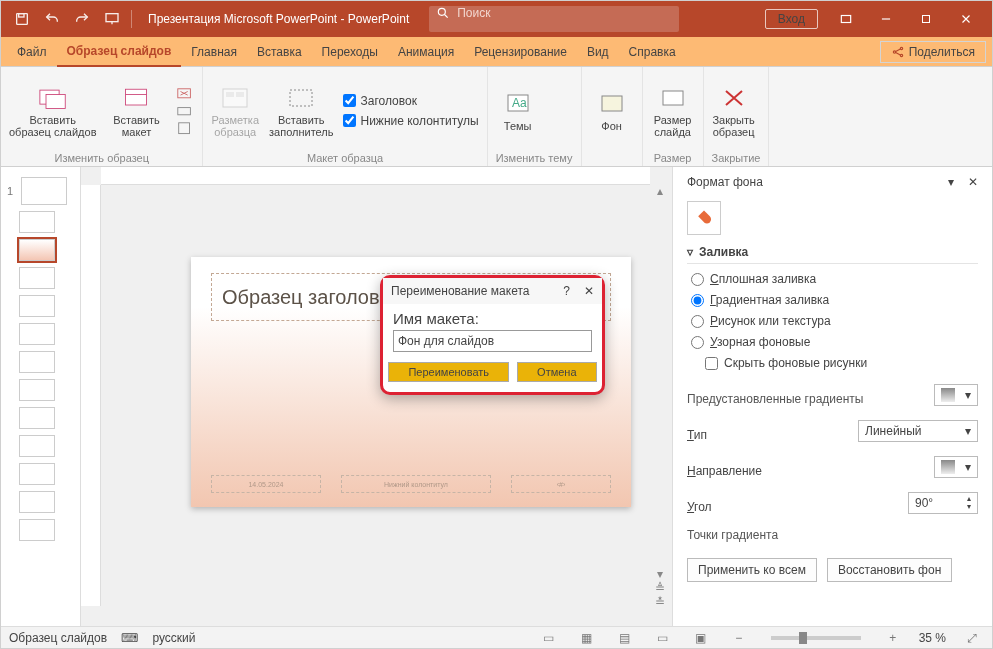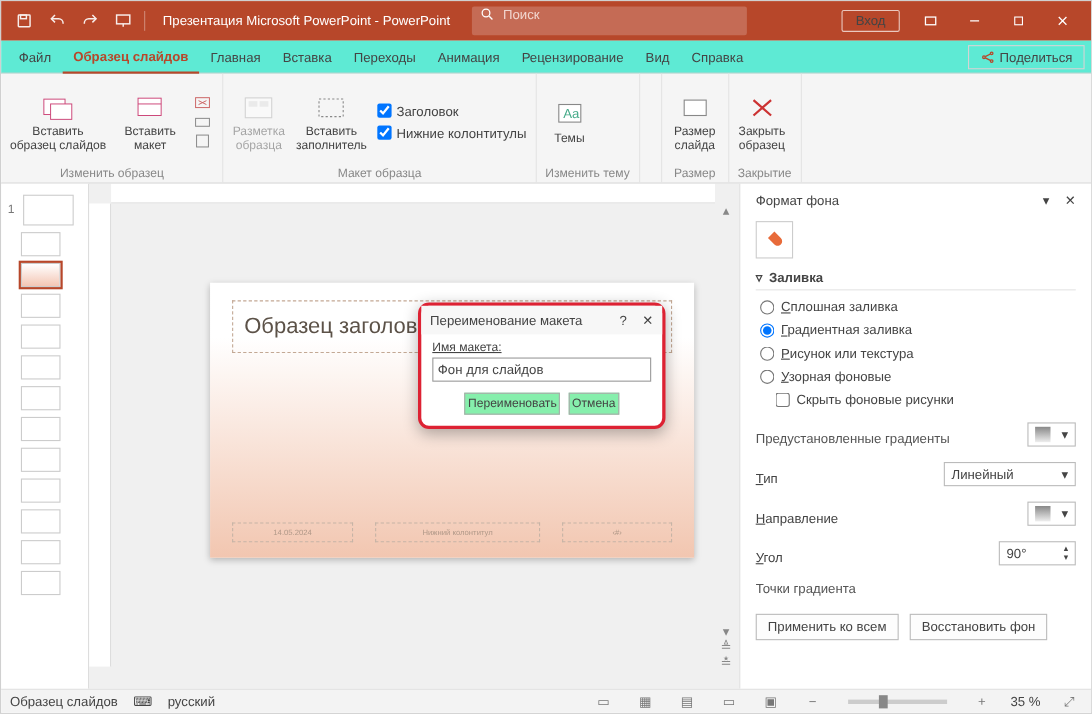--- a/index.html
+++ b/index.html
@@ -7,21 +7,21 @@
 .titlebar{height:36px;background:#b7472a;display:flex;align-items:center;color:#fff;padding:0 6px}
 .titlebar .tbtn{width:30px;height:28px;display:flex;align-items:center;justify-content:center;color:#fff;opacity:.9}
 .titlebar .sep{width:1px;height:18px;background:rgba(255,255,255,.35);margin:0 4px}
 .titlebar .title{margin-left:12px;color:#fff;font-size:12px;white-space:nowrap}
 .search-wrap{display:flex;align-items:flex-start;margin-left:20px;background:#c56b55;height:26px;width:250px;border-radius:2px}
 .search-wrap .sicon{width:28px;display:flex;align-items:center;justify-content:center;color:#fff}
 .search-wrap span.ph{color:#f2d6cf}
 .titlebar .spacer{flex:1}
 .titlebar .vx{border:1px solid rgba(255,255,255,.7);padding:2px 12px;color:#fff;border-radius:2px;margin-right:8px}
 .titlebar .winbtn{width:40px;height:36px;display:flex;align-items:center;justify-content:center;color:#fff}
-.tabrow{height:30px;display:flex;align-items:center;border-bottom:1px solid #d0d0d0;padding:14px 6px;background:#5eead4}
+.tabrow{height:30px;display:flex;align-items:center;border-bottom:1px solid #d0d0d0;padding:14px 6px;background:#fdba74}
 .tabrow .tab{padding:0 10px;height:30px;display:flex;align-items:center;color:#444;cursor:pointer}
 .tabrow .tab.active{color:#b7472a;border-bottom:2px solid #b7472a;font-weight:600}
 .tabrow .share{margin-left:auto;border:1px solid #d4d4d4;padding:3px 10px;color:#b7472a;display:flex;gap:4px}
 .ribbon{height:100px;display:flex;border-bottom:1px solid #d0d0d0;background:#f5f5f5}
 .rgroup{display:flex;flex-direction:column;border-right:1px solid #e4e4e4;padding:4px 8px 2px}
 .rgroup .icons{flex:1;display:flex;align-items:center;gap:10px}
 .rgroup .ic{display:flex;flex-direction:column;align-items:center;gap:2px;min-width:44px;text-align:center;color:#666}
 .rgroup .ic.big{min-width:60px}
 .rgroup .ic svg{width:28px;height:28px}
 .rgroup .ic.disabled{opacity:.45}
@@ -54,24 +54,24 @@
 .fieldrow{display:flex;align-items:flex-end;margin:4px 0 10px}
 .fieldrow .lbl{flex:1;color:#555}
 .fieldrow .ctl{width:120px;height:22px;border:1px solid #bbb;background:#fff;display:flex;align-items:center;padding:0 6px;justify-content:space-between;font-size:11px}
 .fieldrow .ctl.sw{width:44px}
 .sp-buttons{display:flex;gap:10px;margin-top:6px}
 .sp-buttons button{border:1px solid #bbb;background:#fdfdfd;padding:4px 10px;cursor:pointer}
 .modal{position:absolute;top:275px;left:380px;width:225px;background:#fff;border:3px solid #d23;border-radius:10px;box-shadow:0 4px 14px rgba(0,0,0,.3);z-index:50}
 .modal .mtitle{display:flex;align-items:center;padding:6px 8px;color:#888;background:#f7f7f7}
 .modal .mtitle .mx{margin-left:auto;display:flex;gap:14px;color:#888}
 .modal .mbody{padding:6px 10px 10px}
-.modal .mbody .mlbl{font-size:11px;text-decoration:underline;margin-bottom:3px}
+.modal .mbody .mlbl{font-size:15px;margin-bottom:3px}
 .modal .mbody input{width:100%;height:22px;border:1px solid #999;padding:0 4px;font-size:12px}
 .modal .mbtns{display:flex;gap:8px;justify-content:center;margin-top:10px}
-.modal .mbtns button{border:1px solid #aaa;background:#86efac;padding:3px 2px;font-size:11px;cursor:pointer}
+.modal .mbtns button{border:1px solid #aaa;background:#eab308;padding:3px 19px;font-size:11px;cursor:pointer}
 .statusbar{height:22px;background:#f3f3f3;border-top:1px solid #ddd;display:flex;align-items:center;padding:0 8px;font-size:11px;color:#666;gap:14px}
 .statusbar .spacer{flex:1}
 .statusbar .vbtn{width:24px;height:18px;display:flex;align-items:center;justify-content:center;color:#777}
 .zoom-slider{width:90px;height:4px;background:#ccc;position:relative;margin:0 6px}
 .zoom-slider .kn{position:absolute;top:-4px;left:28px;width:8px;height:12px;background:#888}
 svg{pointer-events:none}
 </style>
 </head>
 <body>
 
@@ -230,20 +230,28 @@
             <rect x="4" y="2" width="20" height="16" fill="#fff" stroke="#888"></rect>
             <text x="8" y="14" font-size="10" fill="#4a8">Aa</text>
           </svg>
         <span style="font-size:11px">Темы</span>
       </div>
     </div>
     <div class="gname">Изменить тему</div>
   </div>
 
   <div class="rgroup" style="border-right:1px solid #e4e4e4">
+    <div class="icons">
+      <div class="ic">
+        <svg viewBox="0 0 28 22">
+            <rect x="4" y="3" width="20" height="15" fill="#f6f4de" stroke="#888"></rect>
+          </svg>
+        <span style="font-size:11px">Фон</span>
+      </div>
+    </div>
     <div class="gname">&nbsp;</div>
   </div>
 
   <div class="rgroup">
     <div class="icons">
       <div class="ic">
         <svg viewBox="0 0 28 22">
             <rect x="4" y="4" width="20" height="14" fill="#fff" stroke="#888"></rect>
           </svg>
         <span style="white-space:pre-line;font-size:11px">Размер

